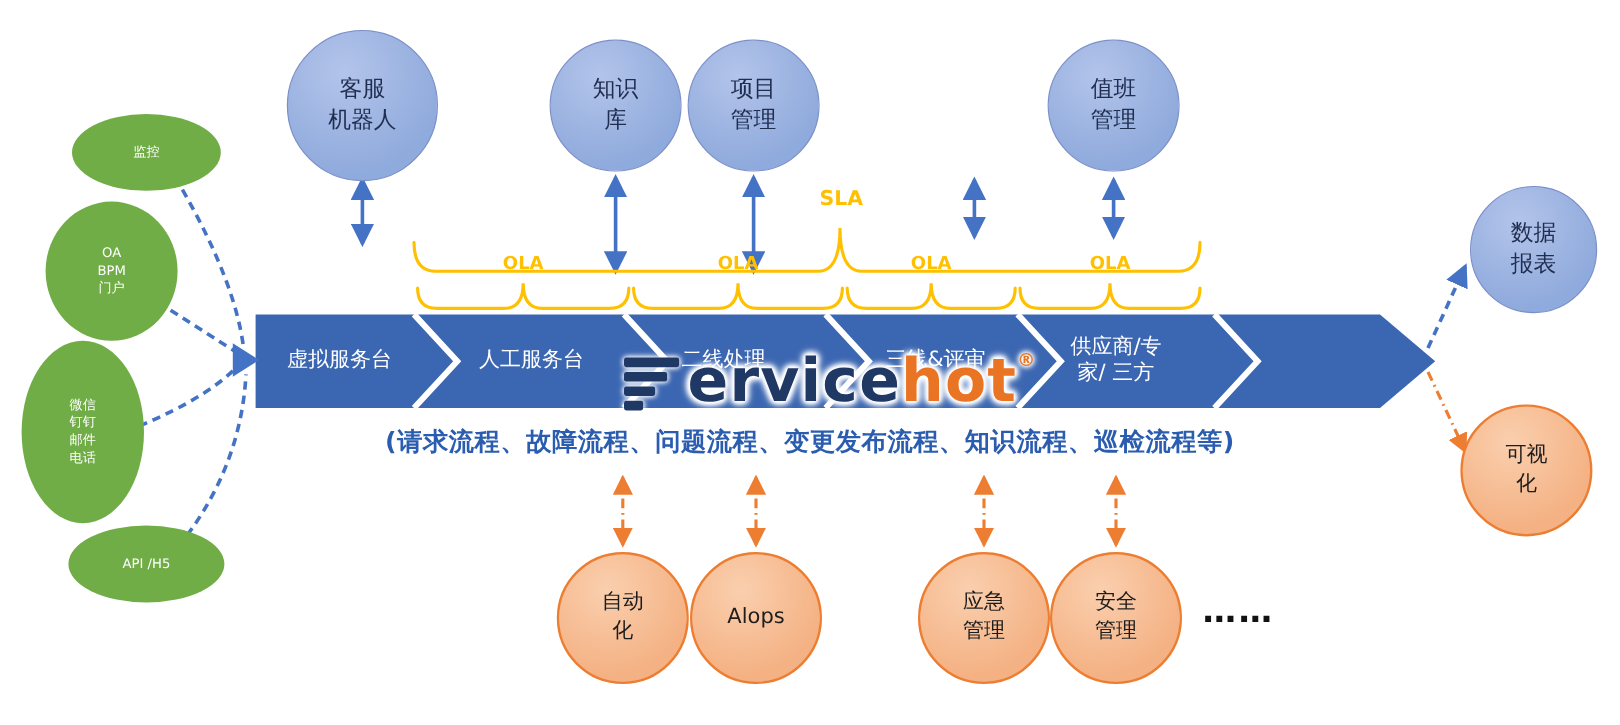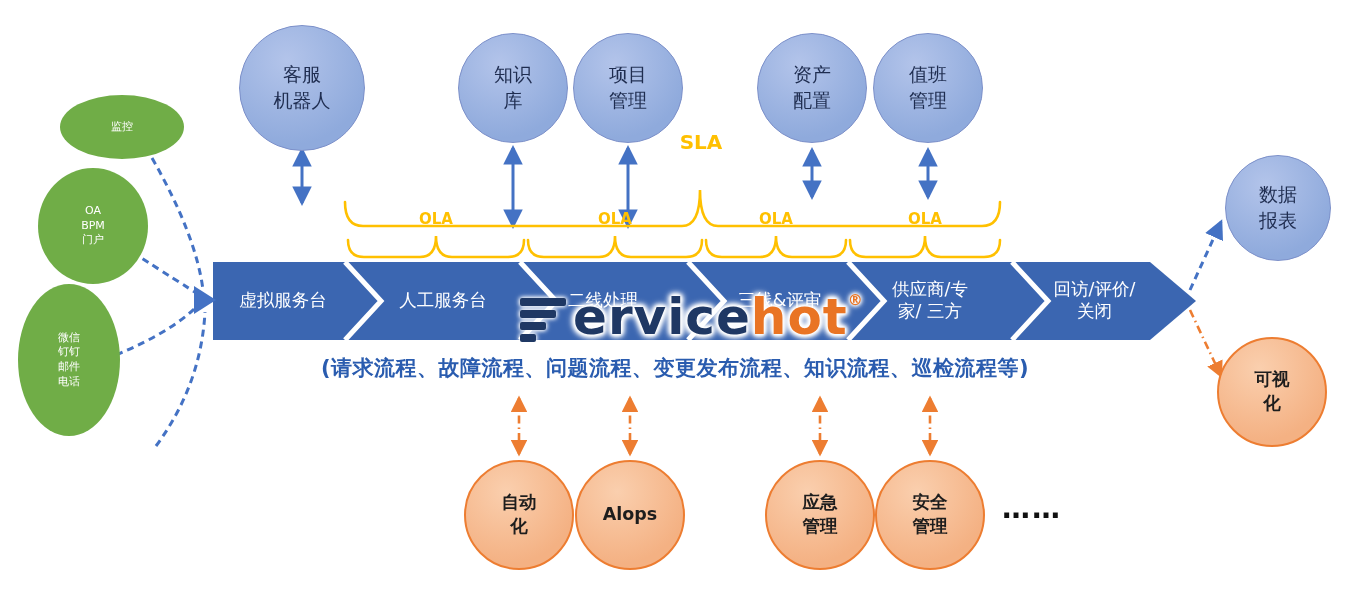--- a/index.html
+++ b/index.html
@@ -19,21 +19,21 @@
   .node { position:absolute; display:flex; align-items:center; justify-content:center;
           text-align:center; z-index:2; }
   .ellipse { border-radius:50%; background:var(--green_fill); color:#fff;
              font-size:11px; line-height:1.32; font-weight:500; }
   .circle { border-radius:50%; }
   .circle.blue { background:radial-gradient(circle at 38% 28%, #B3C4EA, var(--node_blue_fill) 72%);
                  border:1px solid #7B8FC9; color:var(--node_text_dark);
                  font-size:19px; line-height:1.35; font-weight:500; }
   .circle.orange { background:radial-gradient(circle at 38% 28%, #FACFAE, var(--orange_fill) 72%);
                    border:2px solid var(--orange_border); color:#1d1d1d;
-                   font-size:17.5px; line-height:1.35; font-weight:700; }
+                   font-size:17.5px; line-height:1.35; font-weight:400; }
 
   .stage-label { position:absolute; top:262px; height:78px; z-index:2;
                  display:flex; align-items:center; justify-content:center; text-align:center;
                  color:#fff; font-size:17.5px; font-weight:500; line-height:1.25; }
 
   .brace-label { position:absolute; z-index:2; color:var(--brace_yellow); font-weight:bold;
                  transform:translateX(-50%); }
 
   .process-note { position:absolute; z-index:2; left:250px; top:354px; width:850px;
                   text-align:center; color:var(--process_blue); font-size:21px; font-weight:bold;
@@ -117,60 +117,57 @@
 
   <div class="node ellipse" style="left:60px;top:95px;width:124px;height:64px">
     <span>监控</span>
   </div>
   <div class="node ellipse" style="left:38px;top:168px;width:110px;height:116px">
     <span>OA<br>BPM<br>门户</span>
   </div>
   <div class="node ellipse" style="left:18px;top:284px;width:102px;height:152px">
     <span>微信<br>钉钉<br>邮件<br>电话</span>
   </div>
+  <div class="node ellipse" style="left:57px;top:438px;width:130px;height:64px">
+    <span>API /H5</span>
+  </div>
 
   <div class="node circle blue" style="left:239px;top:25px;width:126px;height:126px">
     <span>客服<br>机器人</span>
   </div>
   <div class="node circle blue" style="left:458px;top:33px;width:110px;height:110px">
     <span>知识<br>库</span>
   </div>
   <div class="node circle blue" style="left:573px;top:33px;width:110px;height:110px">
     <span>项目<br>管理</span>
   </div>
-  <div class="node circle blue" style="left:757px;top:33px;width:110px;height:110px">
-    <span>资产<br>配置</span>
-  </div>
   <div class="node circle blue" style="left:873px;top:33px;width:110px;height:110px">
     <span>值班<br>管理</span>
   </div>
 
-  <div class="brace-label" style="left:701px;top:130px;font-size:20px">SLA</div>
+  <div class="brace-label" style="left:701px;top:156px;font-size:17px">SLA</div>
   <div class="brace-label" style="left:436px;top:210px;font-size:15px">OLA</div>
   <div class="brace-label" style="left:615px;top:210px;font-size:15px">OLA</div>
   <div class="brace-label" style="left:776px;top:210px;font-size:15px">OLA</div>
   <div class="brace-label" style="left:925px;top:210px;font-size:15px">OLA</div>
 
   <div class="stage-label" style="left:358px;width:170px">
       <span>人工服务台</span>
     </div>
   <div class="stage-label" style="left:218px;width:130px">
       <span>虚拟服务台</span>
     </div>
   <div class="stage-label" style="left:528px;width:150px">
       <span>二线处理</span>
     </div>
   <div class="stage-label" style="left:702px;width:155px">
       <span>三线&amp;评审</span>
     </div>
   <div class="stage-label" style="left:850px;width:160px">
       <span>供应商/专<br>家/ 三方</span>
-    </div>
-  <div class="stage-label" style="left:1022px;width:145px">
-      <span>回访/评价/<br>关闭</span>
     </div>
 
   <div class="process-note">(请求流程、故障流程、问题流程、变更发布流程、知识流程、巡检流程等)</div>
 
   <div class="logo">
     <div class="logo-s">
       <span class="bar b1"></span>
         <span class="bar b2"></span>
         <span class="bar b3"></span>
         <span class="bar b4"></span>

